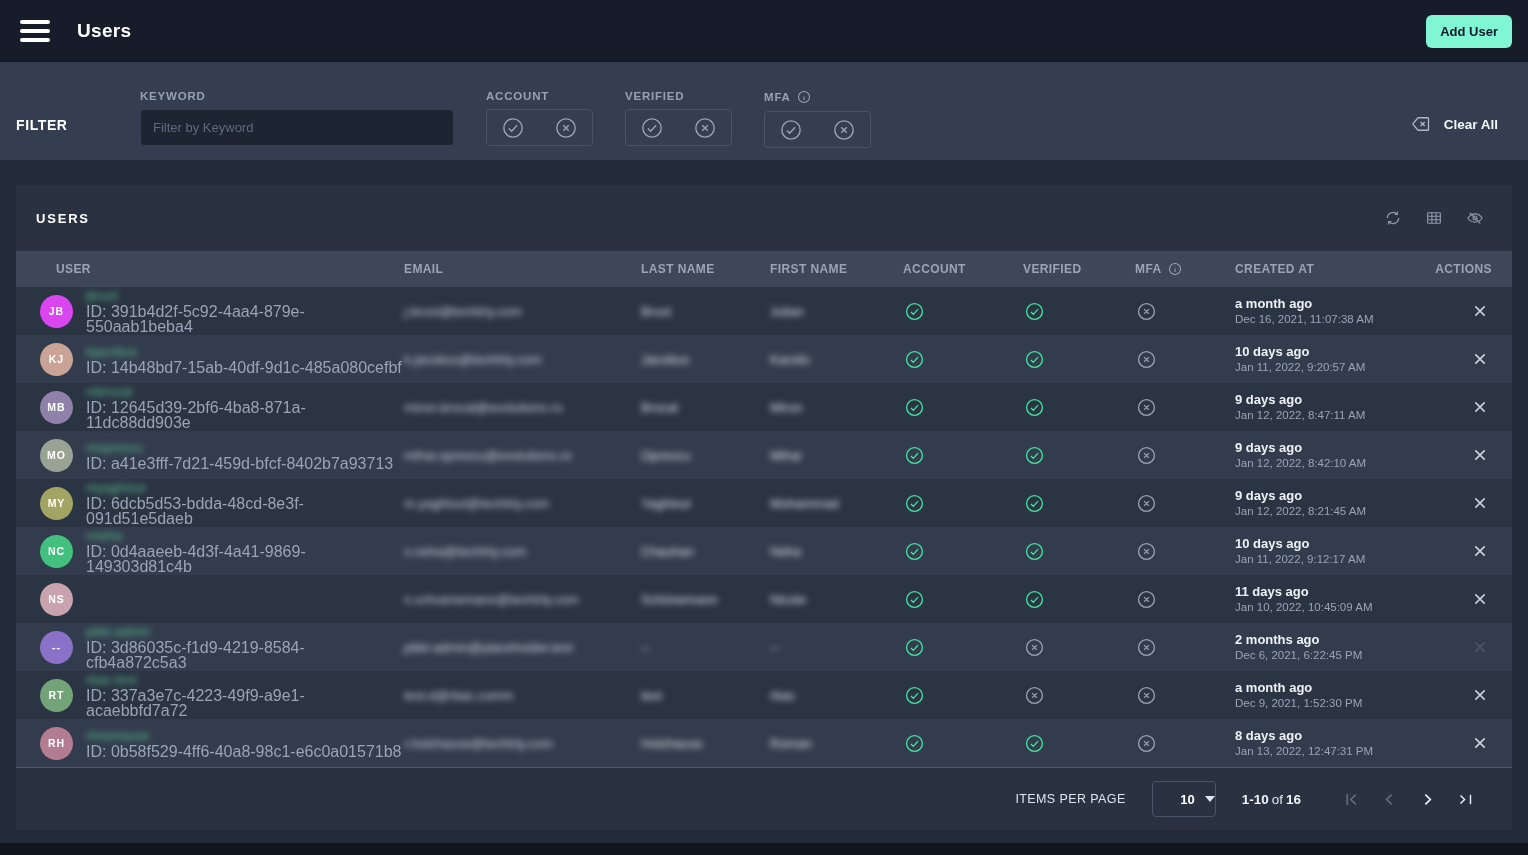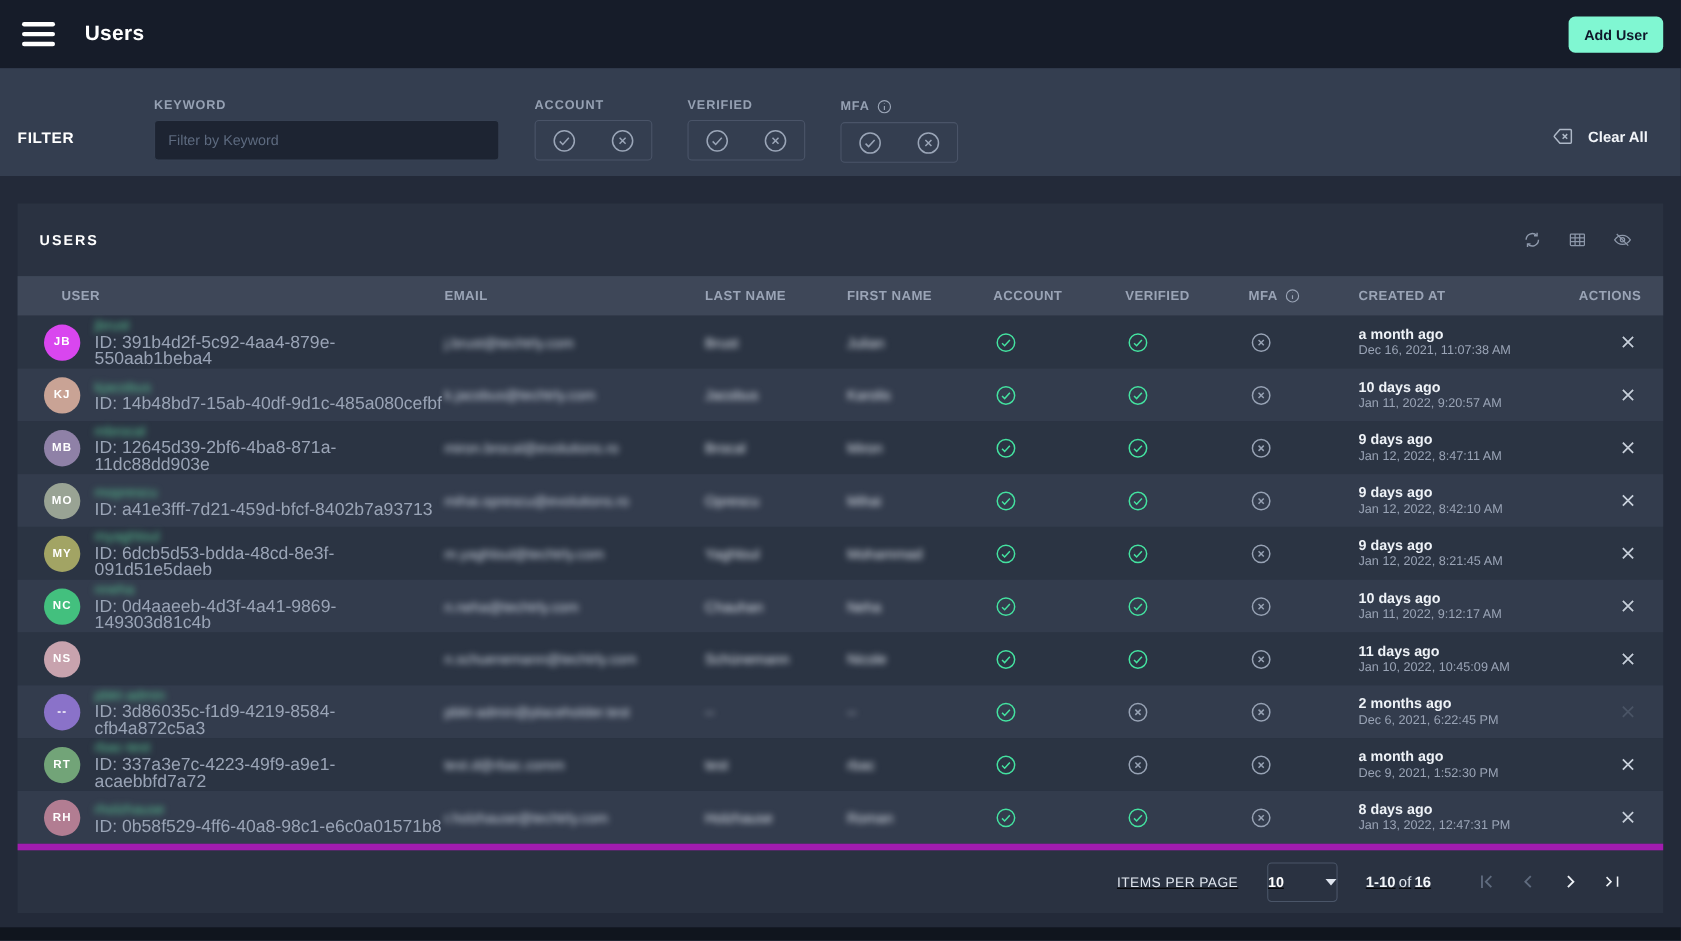--- a/index.html
+++ b/index.html
@@ -64,24 +64,24 @@
   .status.ok .icon-ok { display:block; color:var(--ok,#44e2a0); }
   .status.no .icon-no { display:block; color:var(--muted,#97a2b4); }
 
   .cell-created .rel { font-size:13px; font-weight:700; color:#eef2f7; line-height:16px; }
   .cell-created .abs { font-size:11.5px; color:#9aa4b6; line-height:15px; }
   .cell-actions { display:flex; justify-content:flex-end; padding-right:24px; }
   .xbtn { width:16px; height:16px; color:#c7cfda; cursor:pointer; display:flex; }
   .xbtn.disabled { color:#5d6879; opacity:.55; }
 
   
-  .tfoot { height:63px; border-top:6px solid #a21caf; display:flex; align-items:center; justify-content:flex-end; padding-right:38px;text-decoration:underline; }
+  .tfoot { height:63px; border-top:1px solid #a21caf; display:flex; align-items:center; justify-content:flex-end; padding-right:38px; }
   .ipp-label { font-size:12.5px; color:#dfe5ee; letter-spacing:.4px; }
   .ipp-select { margin-left:26px; width:64px; height:36px; border:1px solid #4a5568; border-radius:4px;
-                display:flex; align-items:center; justify-content:space-between; gap:10px; cursor:pointer; }
+                display:flex; align-items:center; justify-content:flex-end; gap:10px; cursor:pointer; }
   .ipp-value { color:#ffffff; font-size:13px; font-weight:700; }
   .caret { width:0; height:0; border-left:5px solid transparent; border-right:5px solid transparent; border-top:6px solid #dfe5ee; }
   .range { margin-left:26px; font-size:13.5px; font-weight:700; color:#f2f5f9; }
   .range .of { font-weight:400; color:#dfe5ee; padding:0 3px; }
   .pager { margin-left:42px; display:flex; gap:21px; }
   .pg { width:17px; height:17px; display:flex; cursor:pointer; }
   .pg.dim { color:#5f6b7e; }
   .pg.lit { color:#eef2f7; }
 
   .bottom-strip { height:12px; background:#10151e; margin-top:13px; }

